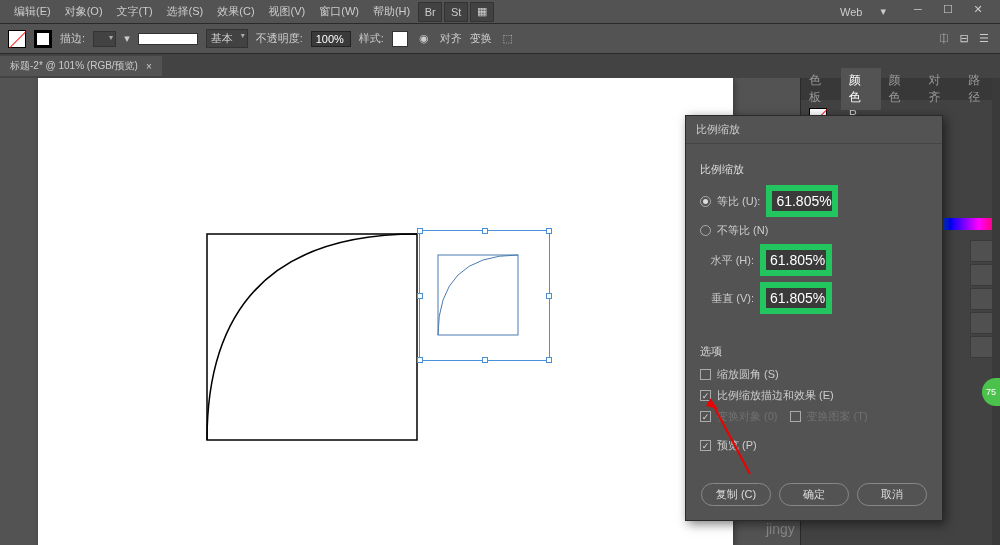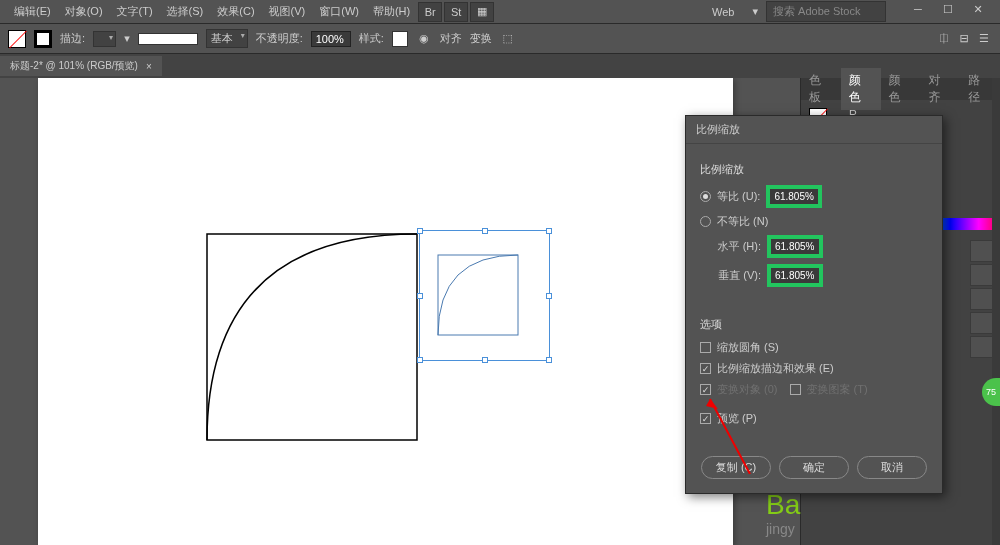--- a/index.html
+++ b/index.html
@@ -55,23 +55,23 @@
     .side-icon { height: 22px; background: #505050; border: 1px solid #3a3a3a; }
     
     .dialog { position: absolute; top: 115px; left: 685px; width: 258px; background: #535353; border: 1px solid #2a2a2a; box-shadow: 3px 3px 10px rgba(0,0,0,0.5); z-index: 100; }
     .dialog-title { background: #535353; padding: 6px 10px; font-size: 11px; border-bottom: 1px solid #444; display: flex; }
     .dialog-body { padding: 14px; }
     .group-title { color: #ddd; margin: 4px 0 8px; }
     .radio-row { display: flex; align-items: center; gap: 6px; margin: 6px 0; }
     .radio { width: 11px; height: 11px; border-radius: 50%; border: 1px solid #aaa; display: inline-flex; align-items: center; justify-content: center; }
     .radio.checked::after { content: ''; width: 5px; height: 5px; background: #ddd; border-radius: 50%; }
     .checkbox { width: 11px; height: 11px; border: 1px solid #aaa; display: inline-flex; align-items: center; justify-content: center; font-size: 9px; color: #ddd; }
-    .input-box { background: #3a3a3a; border: 4px solid #22c55e; padding: 2px 4px; width: 56px; color: #fff; font-size: 10px; }
+    .input-box { background: #3a3a3a; border: 6px solid #22c55e; padding: 2px 4px; width: 72px; color: #fff; font-size: 14px; }
     .indent { margin-left: 18px; }
-    .dlg-row { display: flex; align-items: center; gap: 6px; margin: 6px 11px; }
+    .dlg-row { display: flex; align-items: center; gap: 6px; margin: 6px 4px; }
     .dlg-label { width: 50px; text-align: right; color: #ccc; }
     .disabled { color: #707070; }
     .dialog-buttons { display: flex; gap: 8px; justify-content: center; padding: 10px 6px 14px; }
     .dlg-btn { border: 1px solid #888; border-radius: 12px; padding: 3px 0; width: 70px; text-align: center; color: #ddd; background: transparent; cursor: pointer; }
     
     .arrow { position: absolute; top: 394px; left: 700px; width: 60px; height: 80px; z-index: 200; pointer-events: none; }
     
     .watermark { position: absolute; bottom: 8px; left: 766px; color: #888; font-size: 14px; z-index: 50; }
     .watermark .ba { font-size: 28px; font-weight: normal; color: #84cc16; }
     .green-dot { position: absolute; right: 0; top: 378px; width: 18px; height: 28px; background: #4bc24b; border-radius: 14px 0 0 14px; z-index: 60; color: #fff; font-size: 9px; display: flex; align-items: center; justify-content: center; }
@@ -88,21 +88,20 @@
   <span class="menubar-item">效果(C)</span>
   <span class="menubar-item">视图(V)</span>
   <span class="menubar-item">窗口(W)</span>
   <span class="menubar-item">帮助(H)</span>
   <div class="icon-btn">Br</div>
   <div class="icon-btn">St</div>
   <div class="icon-btn">▦</div>
   <div class="menubar-right">
     <span class="web-label">Web</span>
     <span>▾</span>
-    <span class="search-stock">搜索 Adobe Stock</span>
     <div class="win-controls">
       <div class="win-btn">─</div>
       <div class="win-btn">☐</div>
       <div class="win-btn">✕</div>
     </div>
   </div>
 </div>
 
 <div class="toolbar">
   <div class="fill-box nofill"></div>

